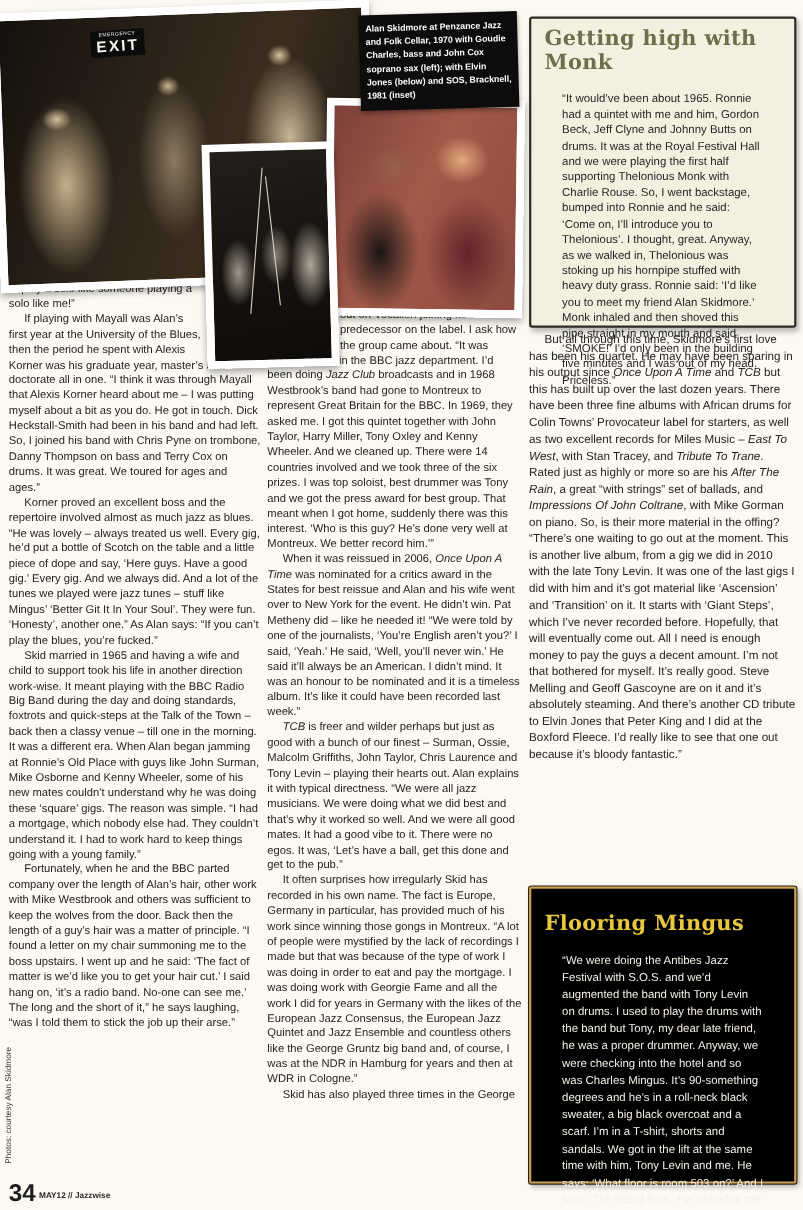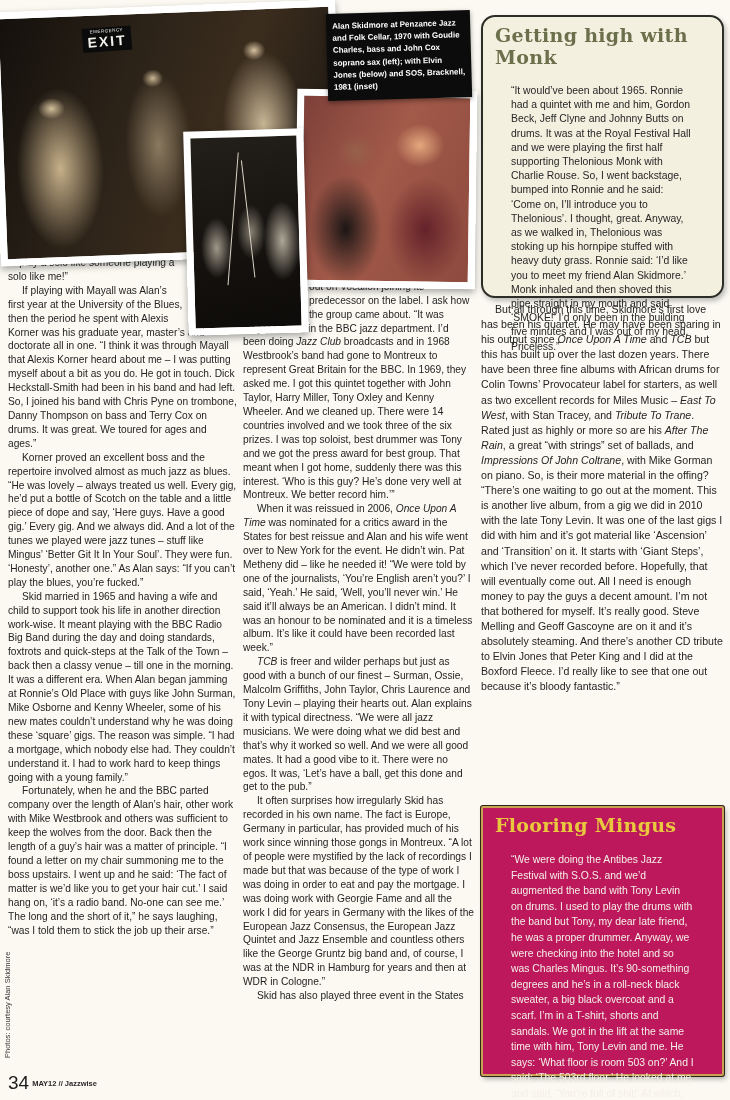--- a/index.html
+++ b/index.html
@@ -55,37 +55,37 @@
   .col-mid   { position:absolute; left:243px; top:252px; width:231px; }
   .col-right { position:absolute; left:481px; top:302px; width:243px; }
   .col-left p, .col-mid p { font-size:10.2px; line-height:13.9px; }
   .col-right p { font-size:10.6px; line-height:15.1px; }
   .spacer-r { float:right; width:54px; height:60px; }
   .spacer-l { float:left; width:66px; height:64px; }
   .end-mark { display:inline-block; width:7px; height:7px; margin-left:3px; vertical-align:baseline; }
 
   
   .monk-box { position:absolute; left:481px; top:15px; width:243px; height:283px; box-sizing:border-box;
-    background:#f4f0e0; border:2px solid #2d2d27; border-radius:14px; padding:7px 12px 16px;
+    background:#f4f0e0; border:2px solid #2d2d27; border-radius:3px; padding:7px 12px 16px;
     box-shadow:2px 3px 5px rgba(0,0,0,0.25); }
   .monk-box h2 { margin:0 0 3px 0; font-family:"DejaVu Serif", serif; font-weight:bold;
     font-size:19px; letter-spacing:0.3px; }
   .monk-box .box-body p { margin:16px; font-size:10.4px; line-height:14.2px; color:#262626; }
 
   
   .mingus-box { position:absolute; left:481px; top:806px; width:243px; height:270px; box-sizing:border-box;
-    background:#be185d; border:2px solid #c9a152; border-radius:2px; padding:6px 12px;
+    background:#000000; border:2px solid #c9a152; border-radius:2px; padding:20px 12px;
     box-shadow:0 0 0 1px #2e2317, 2px 3px 5px rgba(0,0,0,0.3); }
   .mingus-box h2 { margin:0 0 3px 0; font-family:"DejaVu Serif", serif; font-weight:bold;
     font-size:19px; letter-spacing:0.3px; }
   .mingus-box .box-body p { margin:16px; font-size:10.4px; line-height:15.6px; color:#f3efe6; }
 
   
   .footer { position:absolute; left:8px; top:1072px; }
-  .pagenum { font-size:19px; font-weight:normal; color:#1d1d1d; }
+  .pagenum { font-size:22px; font-weight:bold; color:#1d1d1d; }
   .issue { font-size:7.5px; font-weight:bold; color:#2a2a2a; margin-left:3px; vertical-align:3px; }
   .credit { position:absolute; left:3px; top:1058px; font-size:7.5px; color:#3a3a3a;
     transform:rotate(-90deg); transform-origin:left top; white-space:nowrap; }
 </style>
 </head>
 <body>
 
 <div id="page">
 
   <div class="photo photo-main">
@@ -119,21 +119,21 @@
       <p class="ind">Skid married in 1965 and having a wife and child to support took his life in another direction work-wise. It meant playing with the BBC Radio Big Band during the day and doing standards, foxtrots and quick-steps at the Talk of the Town – back then a classy venue – till one in the morning. It was a different era. When Alan began jamming at Ronnie’s Old Place with guys like John Surman, Mike Osborne and Kenny Wheeler, some of his new mates couldn’t understand why he was doing these ‘square’ gigs. The reason was simple. “I had a mortgage, which nobody else had. They couldn’t understand it. I had to work hard to keep things going with a young family.”</p>
       <p class="ind">Fortunately, when he and the BBC parted company over the length of Alan’s hair, other work with Mike Westbrook and others was sufficient to keep the wolves from the door. Back then the length of a guy’s hair was a matter of principle. “I found a letter on my chair summoning me to the boss upstairs. I went up and he said: ‘The fact of matter is we’d like you to get your hair cut.’ I said hang on, ‘it’s a radio band. No-one can see me.’ The long and the short of it,” he says laughing, “was I told them to stick the job up their arse.”</p>
     </div>
 
   <div class="col col-mid">
     <div class="spacer-l"></div>
   <p>with his quintet – <i>Once Upon A Time</i> and <i>TCB</i>. The latter recently came out on Vocalion joining its predecessor on the label. I ask how the group came about. “It was Roger Eames in the BBC jazz department. I’d been doing <i>Jazz Club</i> broadcasts and in 1968 Westbrook’s band had gone to Montreux to represent Great Britain for the BBC. In 1969, they asked me. I got this quintet together with John Taylor, Harry Miller, Tony Oxley and Kenny Wheeler. And we cleaned up. There were 14 countries involved and we took three of the six prizes. I was top soloist, best drummer was Tony and we got the press award for best group. That meant when I got home, suddenly there was this interest. ‘Who is this guy? He’s done very well at Montreux. We better record him.’”</p>
       <p class="ind">When it was reissued in 2006, <i>Once Upon A Time</i> was nominated for a critics award in the States for best reissue and Alan and his wife went over to New York for the event. He didn’t win. Pat Metheny did – like he needed it! “We were told by one of the journalists, ‘You’re English aren’t you?’ I said, ‘Yeah.’ He said, ‘Well, you’ll never win.’ He said it’ll always be an American. I didn’t mind. It was an honour to be nominated and it is a timeless album. It’s like it could have been recorded last week.”</p>
       <p class="ind"><i>TCB</i> is freer and wilder perhaps but just as good with a bunch of our finest – Surman, Ossie, Malcolm Griffiths, John Taylor, Chris Laurence and Tony Levin – playing their hearts out. Alan explains it with typical directness. “We were all jazz musicians. We were doing what we did best and that’s why it worked so well. And we were all good mates. It had a good vibe to it. There were no egos. It was, ‘Let’s have a ball, get this done and get to the pub.”</p>
       <p class="ind">It often surprises how irregularly Skid has recorded in his own name. The fact is Europe, Germany in particular, has provided much of his work since winning those gongs in Montreux. “A lot of people were mystified by the lack of recordings I made but that was because of the type of work I was doing in order to eat and pay the mortgage. I was doing work with Georgie Fame and all the work I did for years in Germany with the likes of the European Jazz Consensus, the European Jazz Quintet and Jazz Ensemble and countless others like the George Gruntz big band and, of course, I was at the NDR in Hamburg for years and then at WDR in Cologne.”</p>
-      <p class="ind">Skid has also played three event in the States</p>
+      <p class="ind">Skid has also played three times in the George</p>
     </div>
 
   <div class="col col-right">
       <p class="ind">But all through this time, Skidmore’s first love has been his quartet. He may have been sparing in his output since <i>Once Upon A Time</i> and <i>TCB</i> but this has built up over the last dozen years. There have been three fine albums with African drums for Colin Towns’ Provocateur label for starters, as well as two excellent records for Miles Music – <i>East To West</i>, with Stan Tracey, and <i>Tribute To Trane</i>. Rated just as highly or more so are his <i>After The Rain</i>, a great “with strings” set of ballads, and <i>Impressions Of John Coltrane</i>, with Mike Gorman on piano. So, is their more material in the offing? “There’s one waiting to go out at the moment. This is another live album, from a gig we did in 2010 with the late Tony Levin. It was one of the last gigs I did with him and it’s got material like ‘Ascension’ and ‘Transition’ on it. It starts with ‘Giant Steps’, which I’ve never recorded before. Hopefully, that will eventually come out. All I need is enough money to pay the guys a decent amount. I’m not that bothered for myself. It’s really good. Steve Melling and Geoff Gascoyne are on it and it’s absolutely steaming. And there’s another CD tribute to Elvin Jones that Peter King and I did at the Boxford Fleece. I’d really like to see that one out because it’s bloody fantastic.”</p>
     </div>
 
   <div class="mingus-box">
     <h2 style="color: rgb(233, 200, 62);">Flooring Mingus</h2>
     <div class="box-body">
         <p>“We were doing the Antibes Jazz Festival with S.O.S. and we’d augmented the band with Tony Levin on drums. I used to play the drums with the band but Tony, my dear late friend, he was a proper drummer. Anyway, we were checking into the hotel and so was Charles Mingus. It’s 90-something degrees and he’s in a roll-neck black sweater, a big black overcoat and a scarf. I’m in a T-shirt, shorts and sandals. We got in the lift at the same time with him, Tony Levin and me. He says: ‘What floor is room 503 on?’ And I said: ‘The 503rd floor.’ He looked at me and said, ‘You’re full of shit!’ At which, Tony and I collapsed. Couldn’t resist it.”</p>

